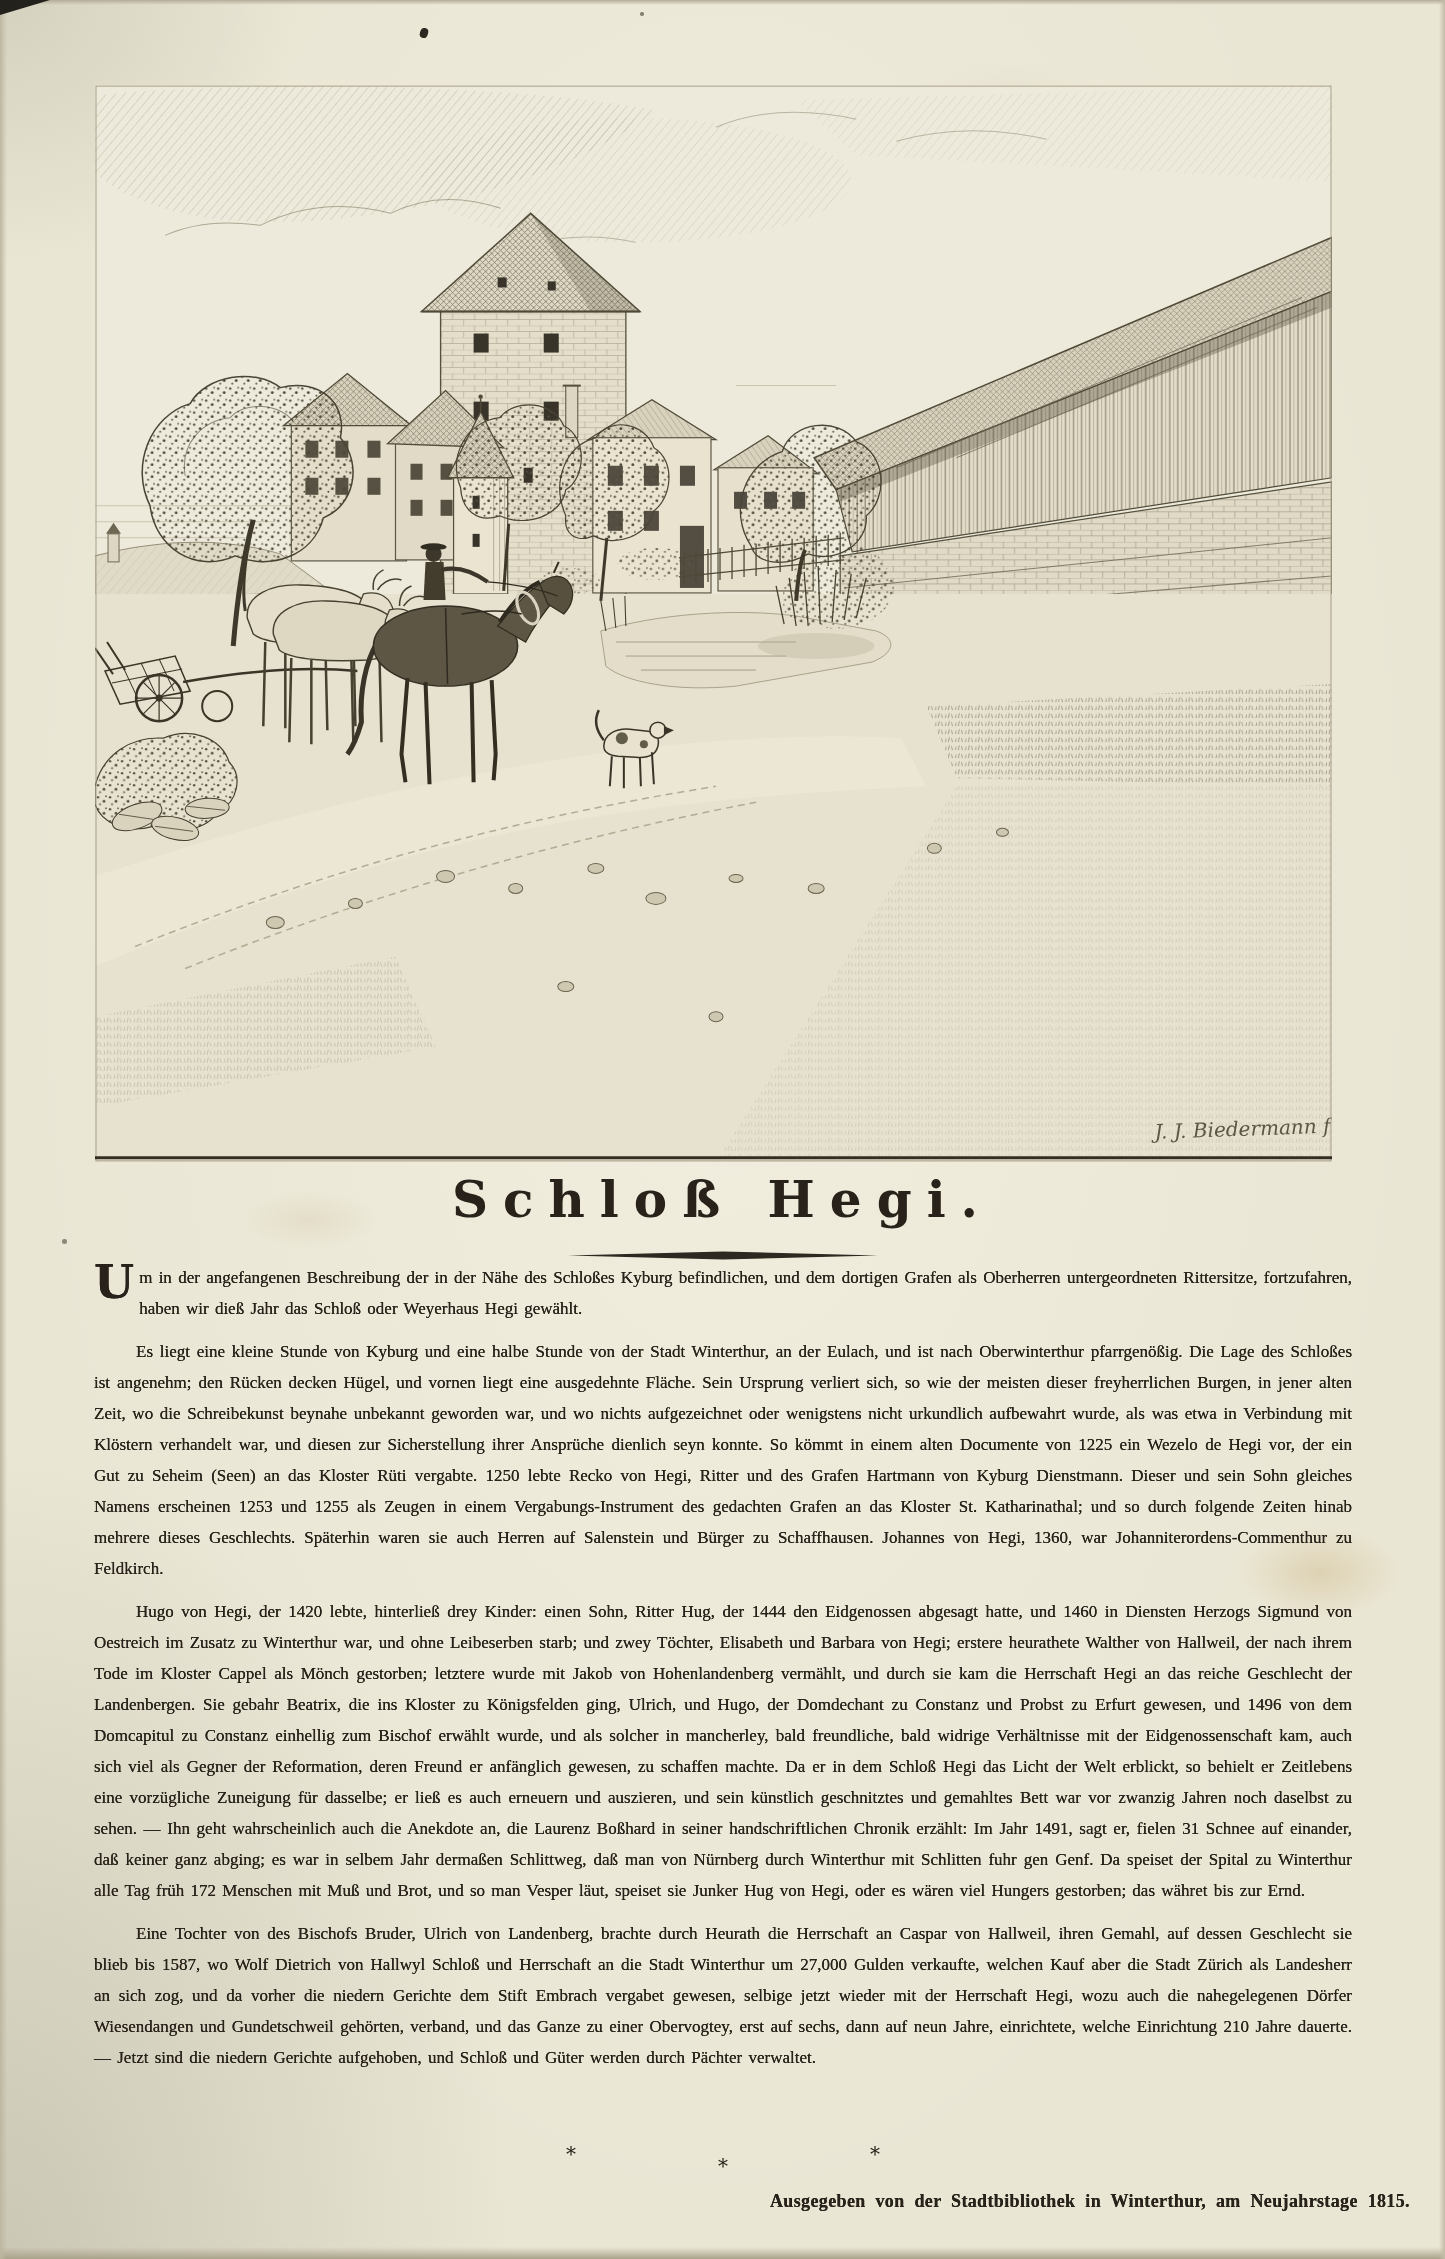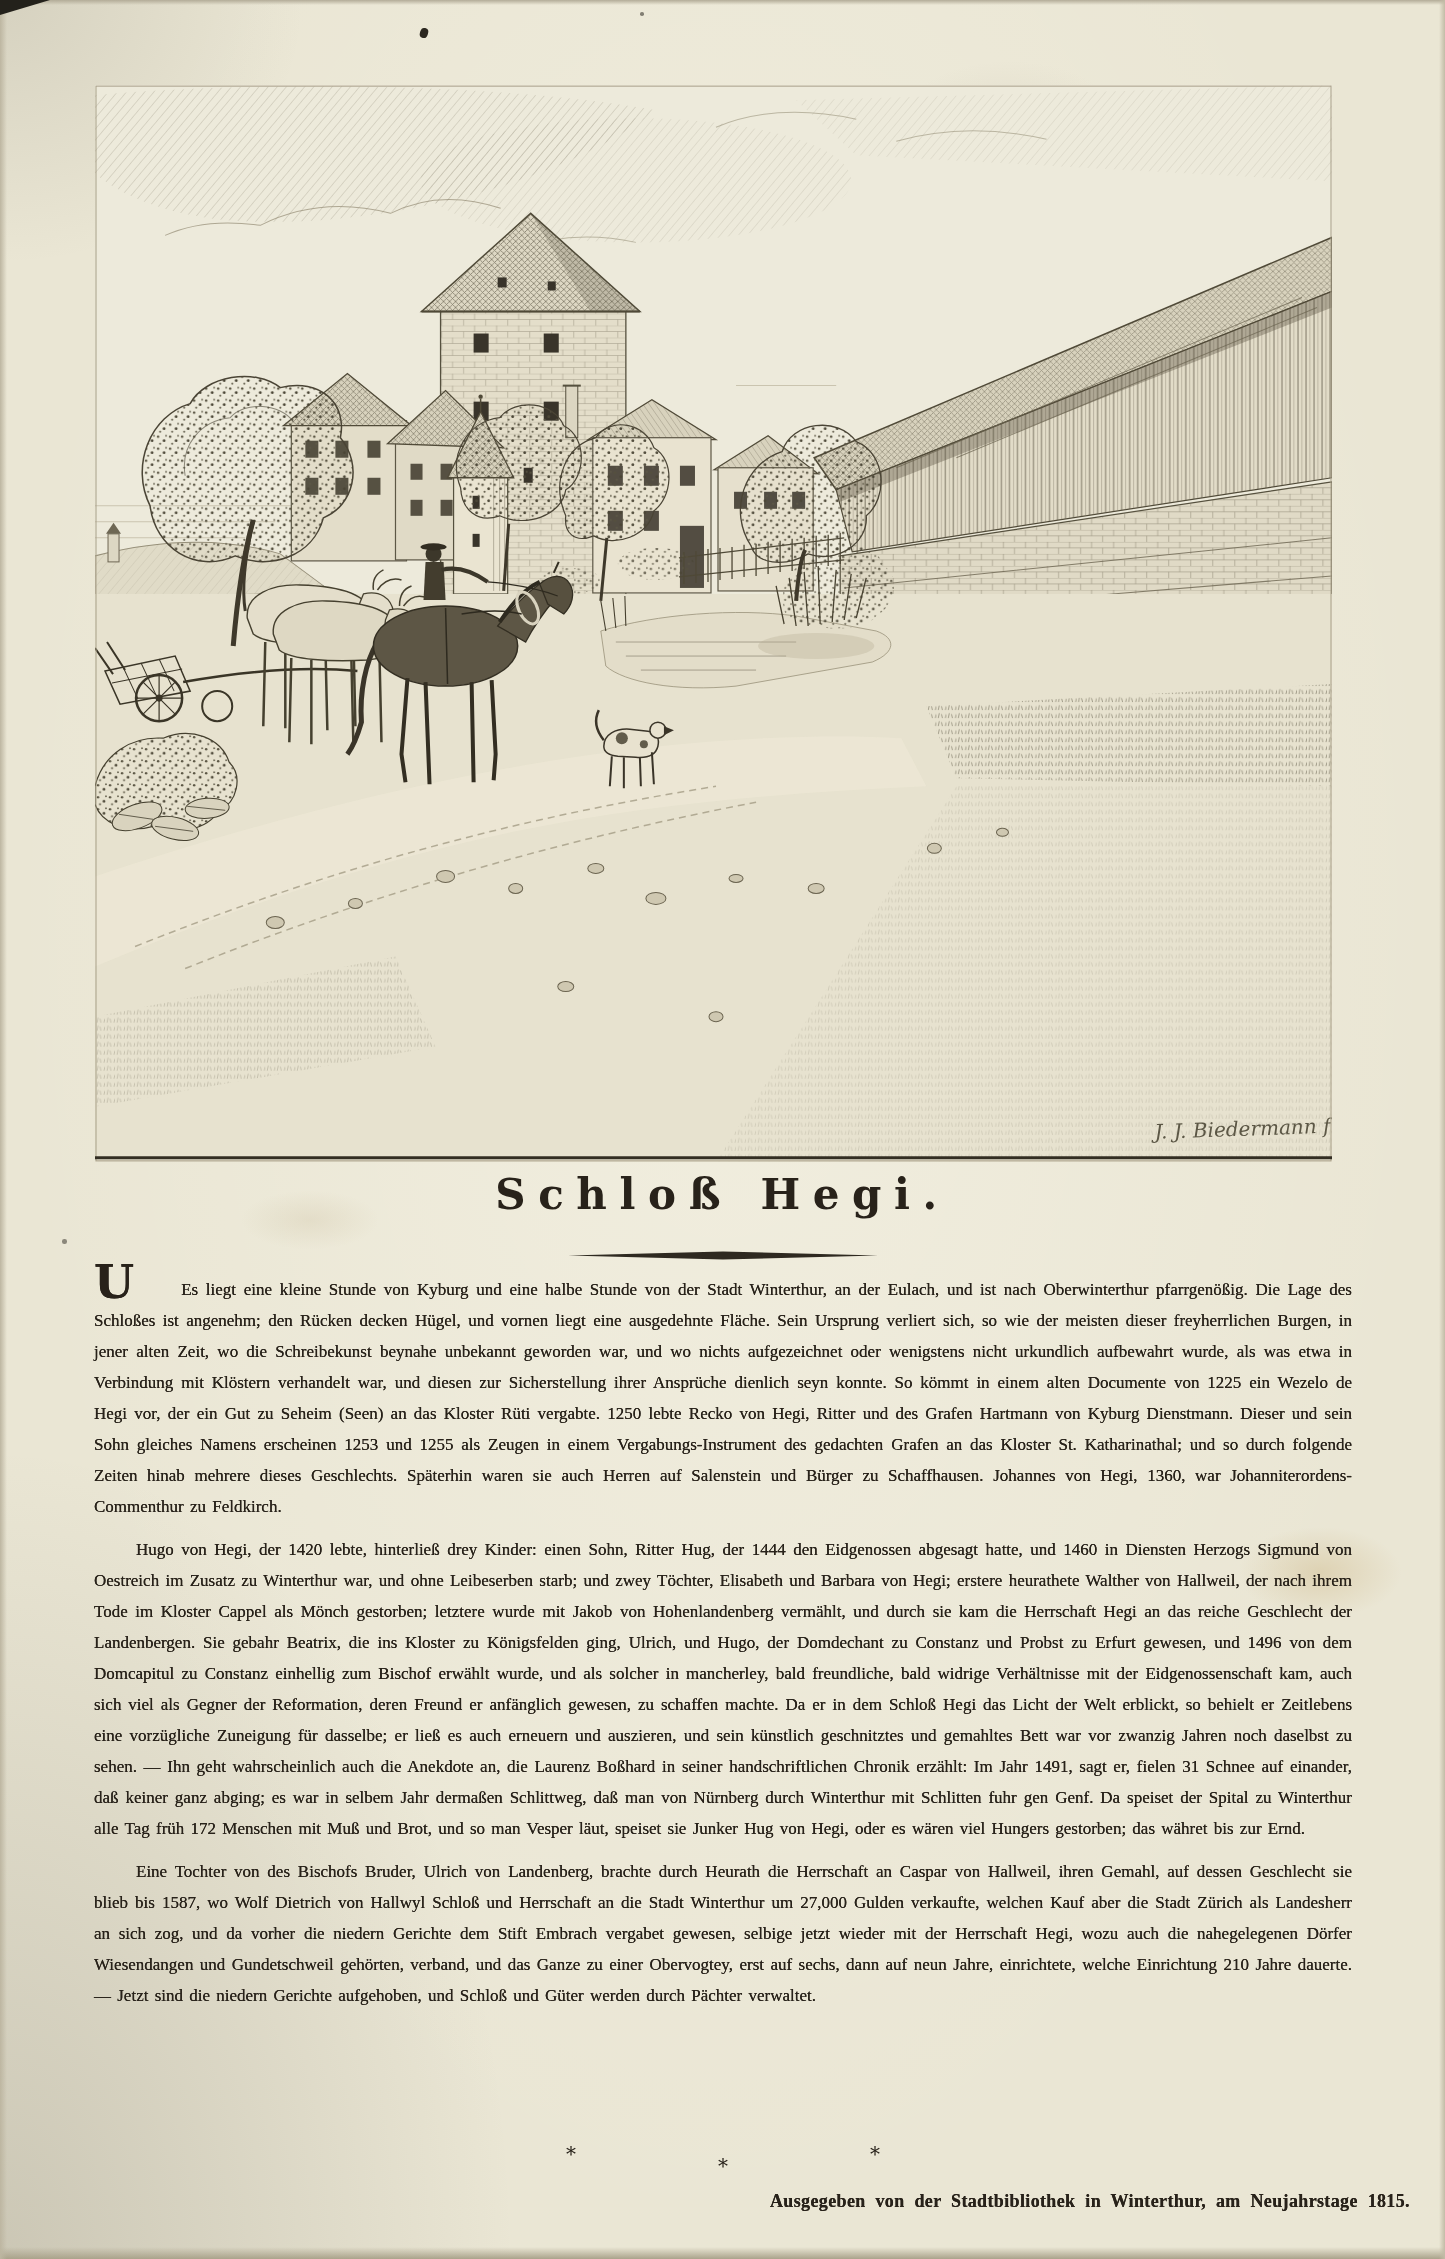--- a/index.html
+++ b/index.html
@@ -37,21 +37,21 @@
     background:radial-gradient(ellipse at 0% 0%,rgba(90,84,66,.14),rgba(90,84,66,0) 72%);}
 
   
   .engraving{position:absolute;left:95px;top:85px;width:1237px;height:1077px;}
   .engraving svg{display:block;width:100%;height:100%;}
 
   
   .title{
     position:absolute;top:1170px;left:0;width:100%;text-align:center;
     font-family:"DejaVu Serif", serif;font-weight:bold;
-    font-size:42px;letter-spacing:.30em;color:var(--ink);
+    font-size:50px;letter-spacing:.30em;color:var(--ink);
   }
   .title-rule{position:absolute;top:1251px;left:50%;transform:translateX(-50%);width:310px;height:9px;}
 
   
   .bodytext{
     position:absolute;left:94px;top:1262px;width:1258px;
     text-align:justify;font-size:17px;line-height:31px;word-spacing:2px;
     color:var(--ink);text-shadow:0 0 .4px currentColor;
   }
   .bodytext p{margin:0 0 12px 0;}
@@ -354,21 +354,21 @@
     </svg>
   </div>
 
   <div class="title">Schloß Hegi.</div>
   <svg class="title-rule" viewBox="0 0 310 9">
     <polygon points="0,4.5 155,0.5 310,4.5 155,8.5" fill="#2e2920"></polygon>
   </svg>
 
   <div class="bodytext">
     <p>
-      <span class="dropcap">U</span>
+      <span class="dropcap">U</span><span>m in der angefangenen Beschreibung der in der Nähe des Schloßes Kyburg befindlichen, und dem dortigen Grafen als Oberherren untergeordneten Rittersitze, fortzufahren, haben wir dieß Jahr das Schloß oder Weyerhaus Hegi gewählt.</span>
     </p>
     <p class="indent">Es liegt eine kleine Stunde von Kyburg und eine halbe Stunde von der Stadt Winterthur, an der Eulach, und ist nach Oberwinterthur pfarrgenößig. Die Lage des Schloßes ist angenehm; den Rücken decken Hügel, und vornen liegt eine ausgedehnte Fläche. Sein Ursprung verliert sich, so wie der meisten dieser freyherrlichen Burgen, in jener alten Zeit, wo die Schreibekunst beynahe unbekannt geworden war, und wo nichts aufgezeichnet oder wenigstens nicht urkundlich aufbewahrt wurde, als was etwa in Verbindung mit Klöstern verhandelt war, und diesen zur Sicherstellung ihrer Ansprüche dienlich seyn konnte. So kömmt in einem alten Documente von 1225 ein Wezelo de Hegi vor, der ein Gut zu Seheim (Seen) an das Kloster Rüti vergabte. 1250 lebte Recko von Hegi, Ritter und des Grafen Hartmann von Kyburg Dienstmann. Dieser und sein Sohn gleiches Namens erscheinen 1253 und 1255 als Zeugen in einem Vergabungs-Instrument des gedachten Grafen an das Kloster St. Katharinathal; und so durch folgende Zeiten hinab mehrere dieses Geschlechts. Späterhin waren sie auch Herren auf Salenstein und Bürger zu Schaffhausen. Johannes von Hegi, 1360, war Johanniterordens-Commenthur zu Feldkirch.</p>
     <p class="indent">Hugo von Hegi, der 1420 lebte, hinterließ drey Kinder: einen Sohn, Ritter Hug, der 1444 den Eidgenossen abgesagt hatte, und 1460 in Diensten Herzogs Sigmund von Oestreich im Zusatz zu Winterthur war, und ohne Leibeserben starb; und zwey Töchter, Elisabeth und Barbara von Hegi; erstere heurathete Walther von Hallweil, der nach ihrem Tode im Kloster Cappel als Mönch gestorben; letztere wurde mit Jakob von Hohenlandenberg vermählt, und durch sie kam die Herrschaft Hegi an das reiche Geschlecht der Landenbergen. Sie gebahr Beatrix, die ins Kloster zu Königsfelden ging, Ulrich, und Hugo, der Domdechant zu Constanz und Probst zu Erfurt gewesen, und 1496 von dem Domcapitul zu Constanz einhellig zum Bischof erwählt wurde, und als solcher in mancherley, bald freundliche, bald widrige Verhältnisse mit der Eidgenossenschaft kam, auch sich viel als Gegner der Reformation, deren Freund er anfänglich gewesen, zu schaffen machte. Da er in dem Schloß Hegi das Licht der Welt erblickt, so behielt er Zeitlebens eine vorzügliche Zuneigung für dasselbe; er ließ es auch erneuern und auszieren, und sein künstlich geschnitztes und gemahltes Bett war vor zwanzig Jahren noch daselbst zu sehen. — Ihn geht wahrscheinlich auch die Anekdote an, die Laurenz Boßhard in seiner handschriftlichen Chronik erzählt: Im Jahr 1491, sagt er, fielen 31 Schnee auf einander, daß keiner ganz abging; es war in selbem Jahr dermaßen Schlittweg, daß man von Nürnberg durch Winterthur mit Schlitten fuhr gen Genf. Da speiset der Spital zu Winterthur alle Tag früh 172 Menschen mit Muß und Brot, und so man Vesper läut, speiset sie Junker Hug von Hegi, oder es wären viel Hungers gestorben; das währet bis zur Ernd.</p>
     <p class="indent">Eine Tochter von des Bischofs Bruder, Ulrich von Landenberg, brachte durch Heurath die Herrschaft an Caspar von Hallweil, ihren Gemahl, auf dessen Geschlecht sie blieb bis 1587, wo Wolf Dietrich von Hallwyl Schloß und Herrschaft an die Stadt Winterthur um 27,000 Gulden verkaufte, welchen Kauf aber die Stadt Zürich als Landesherr an sich zog, und da vorher die niedern Gerichte dem Stift Embrach vergabet gewesen, selbige jetzt wieder mit der Herrschaft Hegi, wozu auch die nahegelegenen Dörfer Wiesendangen und Gundetschweil gehörten, verband, und das Ganze zu einer Obervogtey, erst auf sechs, dann auf neun Jahre, einrichtete, welche Einrichtung 210 Jahre dauerte. — Jetzt sind die niedern Gerichte aufgehoben, und Schloß und Güter werden durch Pächter verwaltet.</p>
   </div>
 
   <span class="ast a1">*</span>
   <span class="ast a2">*</span>
   <span class="ast a3">*</span>
 

